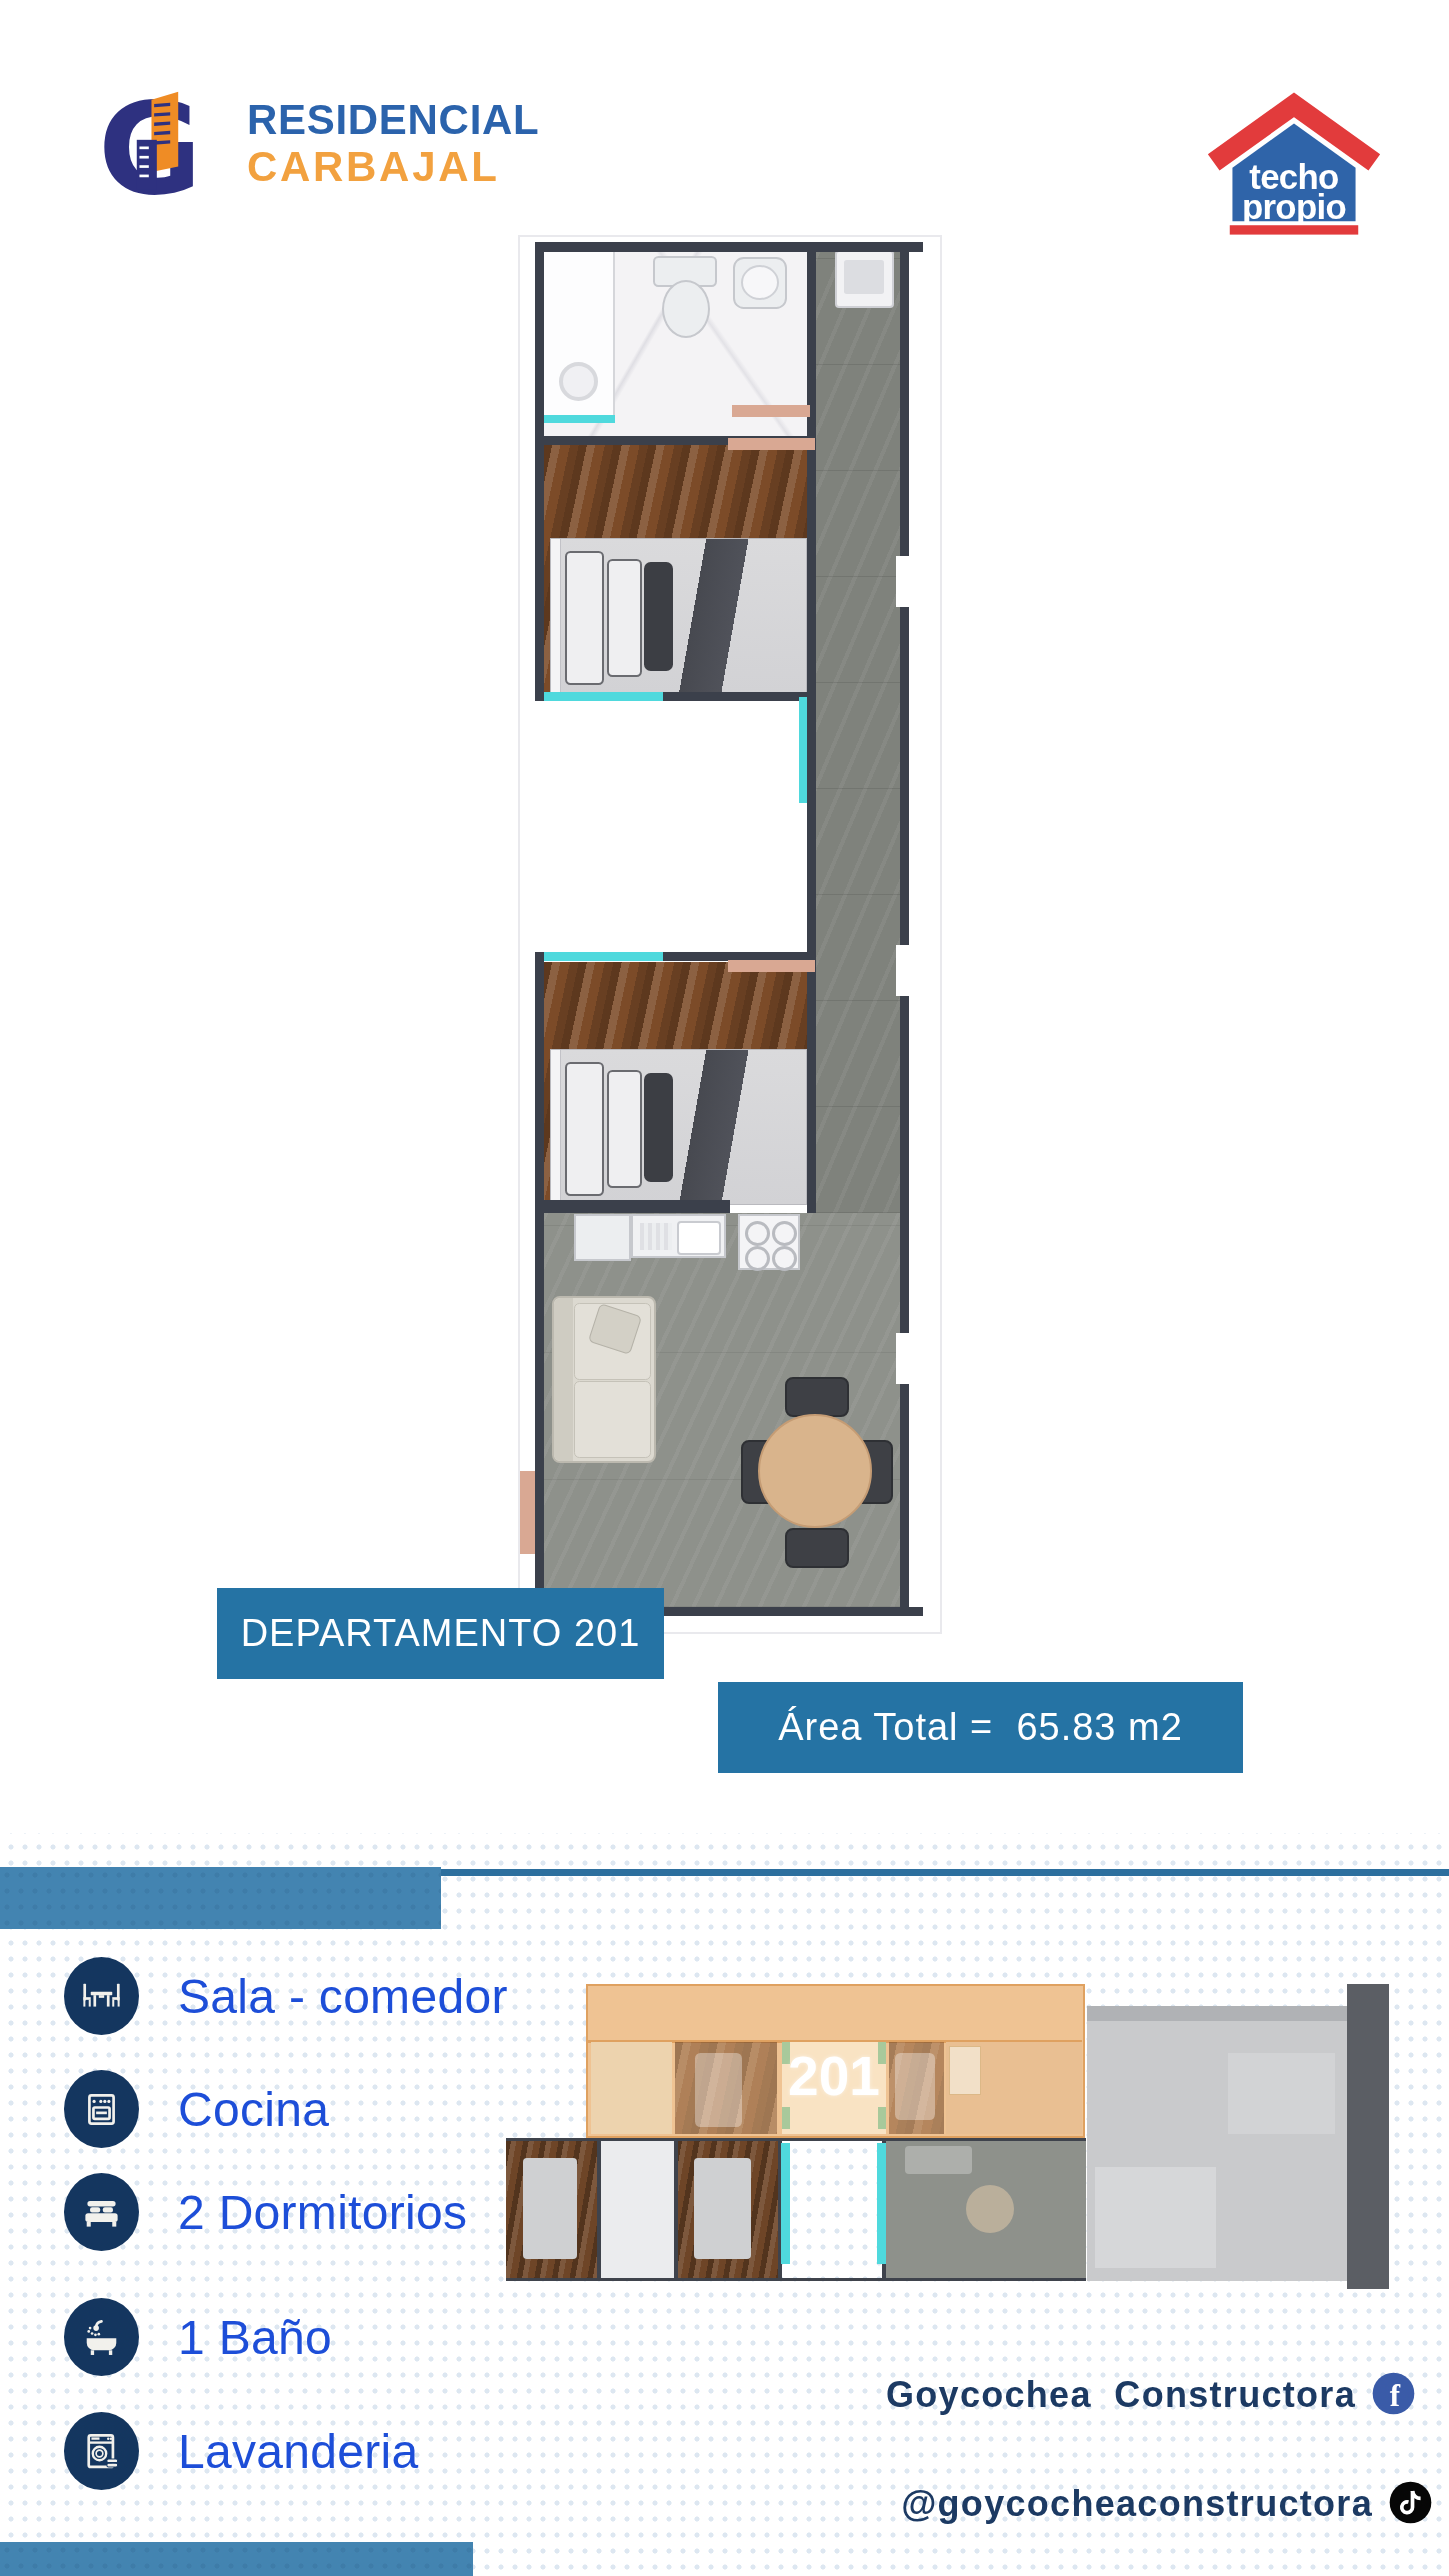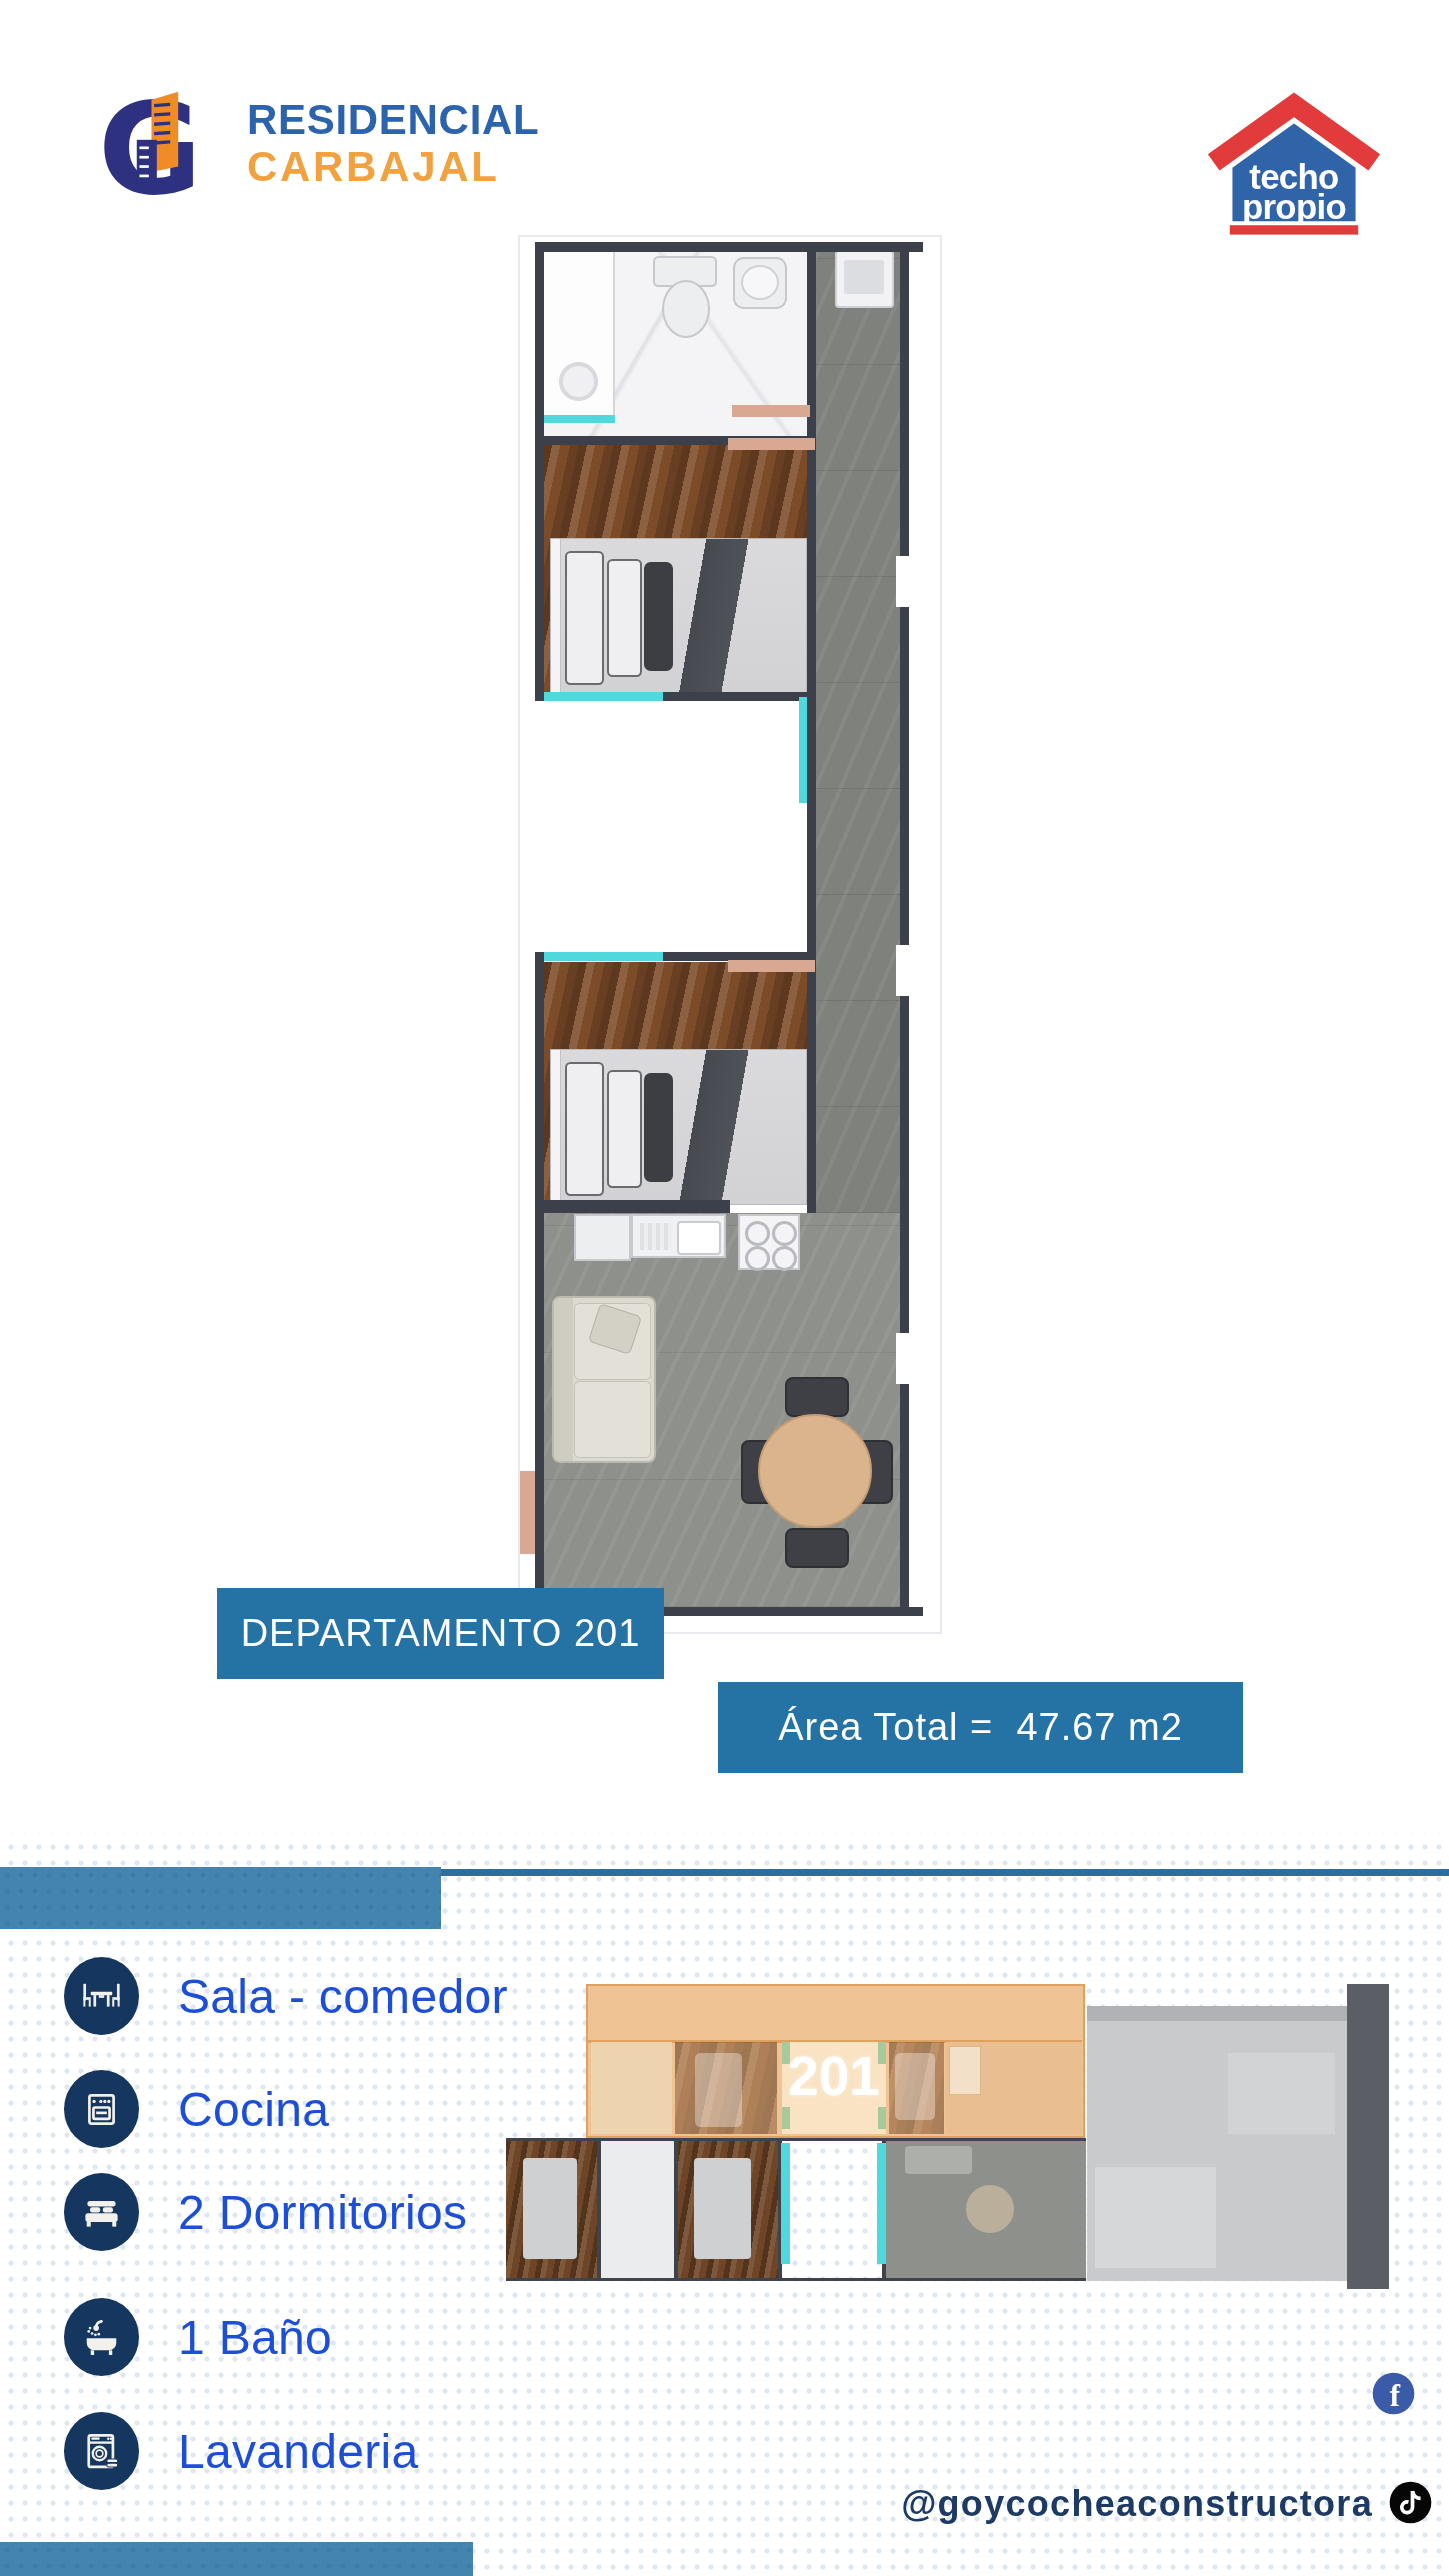--- a/index.html
+++ b/index.html
@@ -184,21 +184,21 @@
     <div class="abs tan" style="left:212px;top:168px;width:78px;height:12px;"></div>
     <div class="abs tan" style="left:208px;top:201px;width:87px;height:12px;"></div>
     <div class="abs tan" style="left:208px;top:723px;width:87px;height:12px;"></div>
     <div class="abs tan" style="left:0px;top:1234px;width:14.8px;height:83px;"></div>
   </div>
 
   <div class="abs banner" style="left:217px;top:1588px;width:447px;height:91px;">
     <span>DEPARTAMENTO 201</span>
   </div>
   <div class="abs banner" style="left:718px;top:1682px;width:525px;height:91px;">
-    <span>Área Total =  47.67 m2</span>
+    <span>Área Total =  65.83 m2</span>
   </div>
 
   <div class="abs divider-bar" style="left:0;top:1869px;width:1449px;height:7.4px;"></div>
   <div class="abs divider-block" style="left:0;top:1867px;width:441px;height:62px;"></div>
 
   <div class="abs" style="left:64px;top:1957px;width:443px;height:537px;">
 
     <div class="abs amenity-row" style="left:0;top:0;width:443px;">
       <div class="amenity-circle">
         <svg width="43" height="43" viewBox="0 0 64 64" fill="#f2f1ec">
@@ -331,20 +331,21 @@
       <div class="abs" style="left:0;top:0;width:260px;height:14.8px;background:#b0b2b5;"></div>
       <div class="abs" style="left:8px;top:161px;width:121px;height:101px;background:#d6d7d9;"></div>
       <div class="abs" style="left:141px;top:47px;width:107px;height:81px;background:#d2d3d5;"></div>
     </div>
     <div class="abs" style="left:844px;top:12px;width:42px;height:305px;background:#5b5e64;"></div>
   </div>
 
   <div class="abs" style="left:805px;top:2373px;width:610px;height:161px;">
 
     <div class="abs social-row" style="left:0;top:0;width:610px;">
+      <span class="social-label">Goycochea  Constructora</span>
       <span>
         <svg width="43" height="43" viewBox="0 0 64 64">
           <circle cx="32" cy="32" r="31" fill="#3a5ba8"></circle>
           <text x="34" y="50" text-anchor="middle" font-family="Liberation Serif, serif" font-weight="bold" font-size="46" fill="#ffffff">f</text>
         </svg>
       </span>
     </div>
 
 
     <div class="abs social-row" style="left:17px;top:109px;width:610px;">

